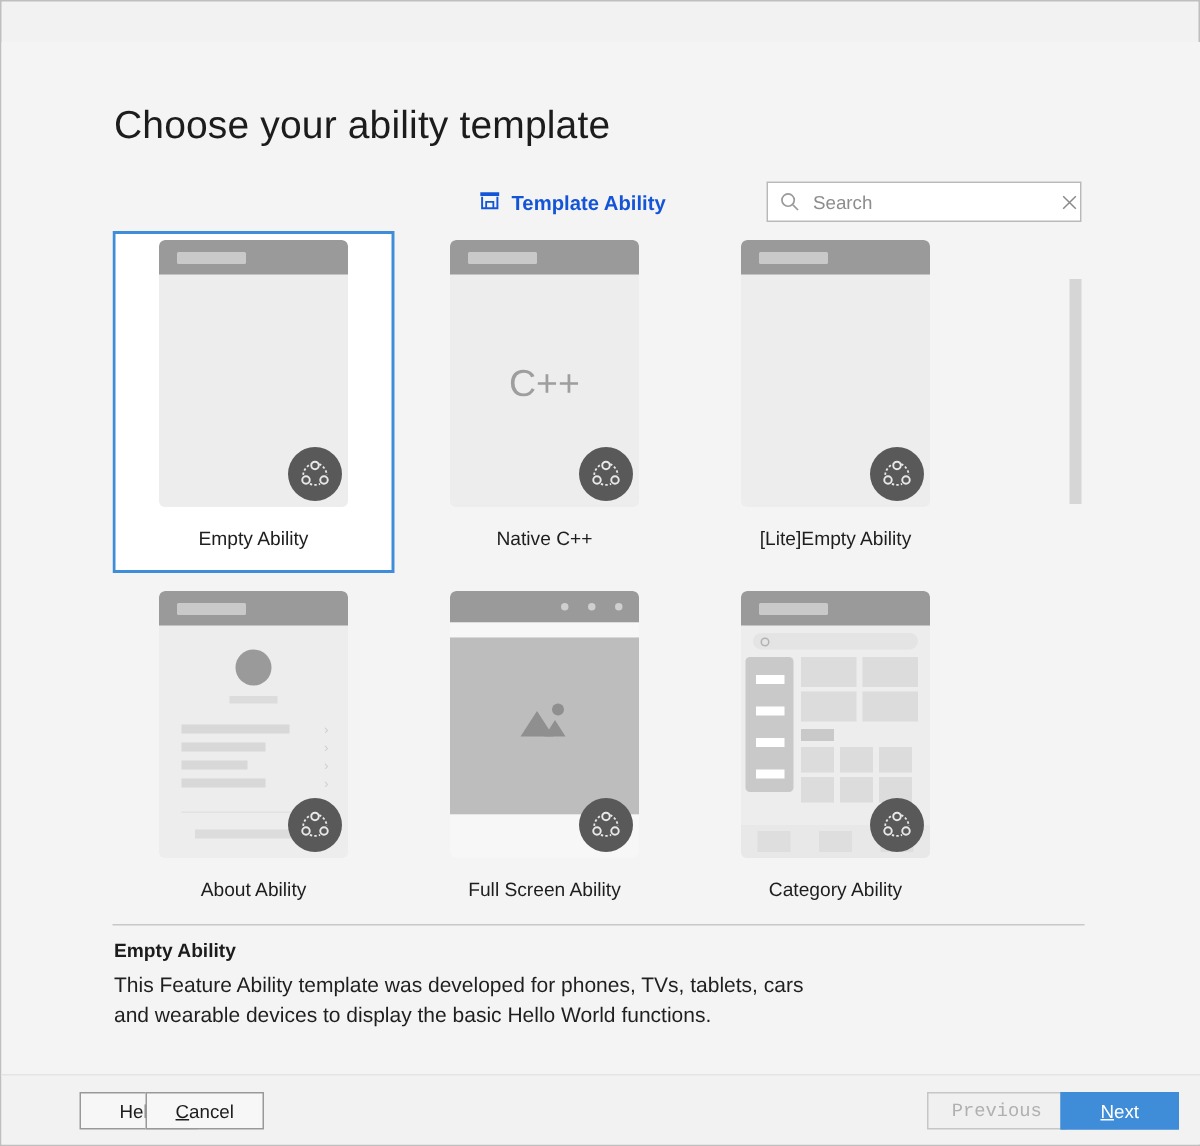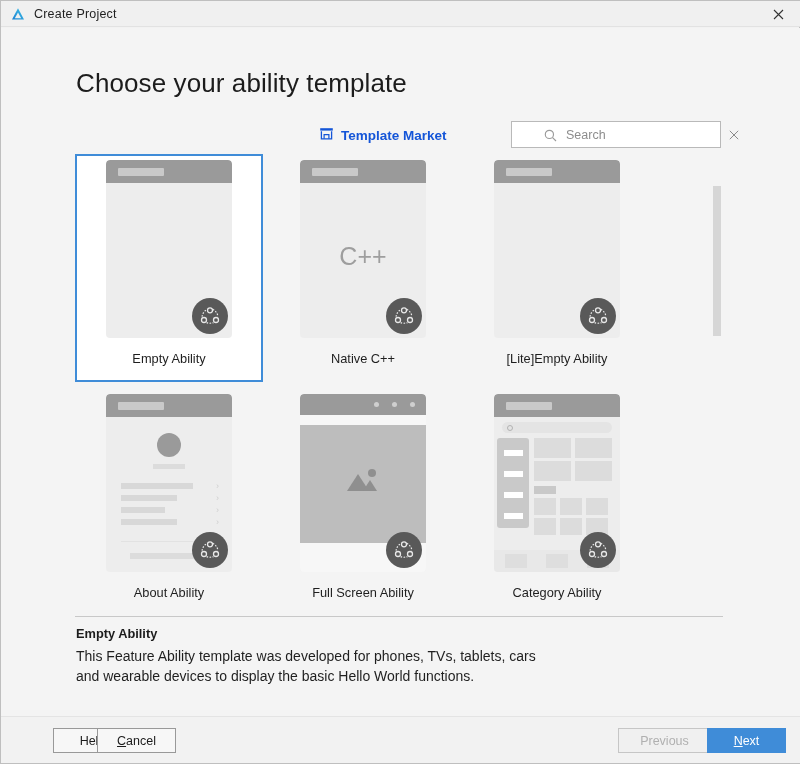--- a/index.html
+++ b/index.html
@@ -54,21 +54,21 @@
   #market-link {
     position: absolute; left: 318px; top: 98px;
     display: flex; align-items: center; gap: 7px;
     color: #1455d8; font-weight: bold; font-size: 13.5px;
     cursor: pointer;
   }
   #search-box {
     position: absolute; left: 510px; top: 93px;
     width: 210px; height: 27px;
     background: #ffffff; border: 1px solid #b9b9b9;
-    display: flex; align-items: center; padding-left: 24px;
+    display: flex; align-items: center;
   }
   #search-icon { margin-left: 8px; width: 13px; height: 13px; flex: 0 0 auto; }
   #search-input {
     flex: 1 1 auto; border: none; outline: none;
     background: transparent;
     font-family: "Liberation Sans", sans-serif;
     font-size: 12.5px; color: #333; margin-left: 7px;
   }
   #search-input::placeholder { color: #8d8d8d; }
   #search-clear {
@@ -240,74 +240,54 @@
     position: absolute; top: 11px; height: 25px;
     background: #f7f7f7; border: 1px solid #999;
     font-family: "Liberation Sans", sans-serif; font-size: 12.5px;
     color: #1c1c1c; cursor: pointer;
     display: flex; align-items: center; justify-content: center;
   }
   #btn-help { left: 12px; width: 79px; margin-left: 40px; }
   #btn-cancel { left: 96px; width: 79px; }
   #btn-previous {
     left: 617px; width: 93px;
-    background: #f0f0f0; border: 1px solid #c6c6c6; color: #b0b0b0;
+    background: #f0f0f0; border: 1px solid #c6c6c6; color: #b0b0b0; font-family: Liberation Mono, monospace;
   }
   #btn-next {
     left: 706px; width: 79px;
     background: #3f8cd8; border: 1px solid #3f8cd8; color: #ffffff;
   }
   .mn { text-decoration: underline; }
   #watermark {
     position: absolute; left: 608px; top: 722px;
     font-size: 18px; color: rgba(150,150,150,.45);
     letter-spacing: 1px; pointer-events: none;
     font-family: "DejaVu Sans", sans-serif;
     white-space: nowrap;
   }
 </style>
 </head>
 <body>
 
 <div id="window">
 
-  <div id="titlebar">
-    <span id="app-icon">
-      <svg width="16" height="16" viewBox="0 0 16 16">
-        <defs>
-          <linearGradient id="lg" x1="0" y1="1" x2="1" y2="0">
-            <stop offset="0" stop-color="#1b7fd1"></stop>
-            <stop offset="1" stop-color="#3fc3e8"></stop>
-          </linearGradient>
-        </defs>
-        <path d="M8 2.2 L14 13.4 L2 13.4 Z" fill="url(#lg)"></path>
-        <path d="M8 6.6 L11.2 12.2 L4.8 12.2 Z" fill="#f0f0f0"></path>
-      </svg>
-    </span>
-    <span id="title-text">Create Project</span>
-    <div id="close-btn">
-      <svg width="11" height="11" viewBox="0 0 11 11">
-        <path d="M1 1 L10 10 M10 1 L1 10" stroke="#333" stroke-width="1.1" fill="none"></path>
-      </svg>
-    </div>
-  </div>
 
   <div id="content">
 
     <div id="heading">Choose your ability template</div>
 
     <div id="market-link">
       <span>
         <svg width="15" height="15" viewBox="0 0 15 15">
           <path d="M1.2 2.2 h12.6 v2.4 h-12.6 z" fill="#1455d8"></path>
           <path d="M2.4 5.2 v7.6 h10.2 v-7.6" fill="none" stroke="#1455d8" stroke-width="1.3"></path>
           <path d="M5.1 12.8 v-4.2 h4.8 v4.2" fill="none" stroke="#1455d8" stroke-width="1.2"></path>
         </svg>
       </span>
-      <span>Template Market</span>
+      <span>Template Ability</span>
     </div>
 
     <div id="search-box">
       <span id="search-icon">
         <svg width="13" height="13" viewBox="0 0 13 13">
           <circle cx="5.4" cy="5.4" r="4.1" fill="none" stroke="#9a9a9a" stroke-width="1.15"></circle>
           <path d="M8.6 8.6 L12 12" stroke="#9a9a9a" stroke-width="1.15" fill="none"></path>
         </svg>
       </span>
       <input id="search-input" type="text" placeholder="Search" style="">

